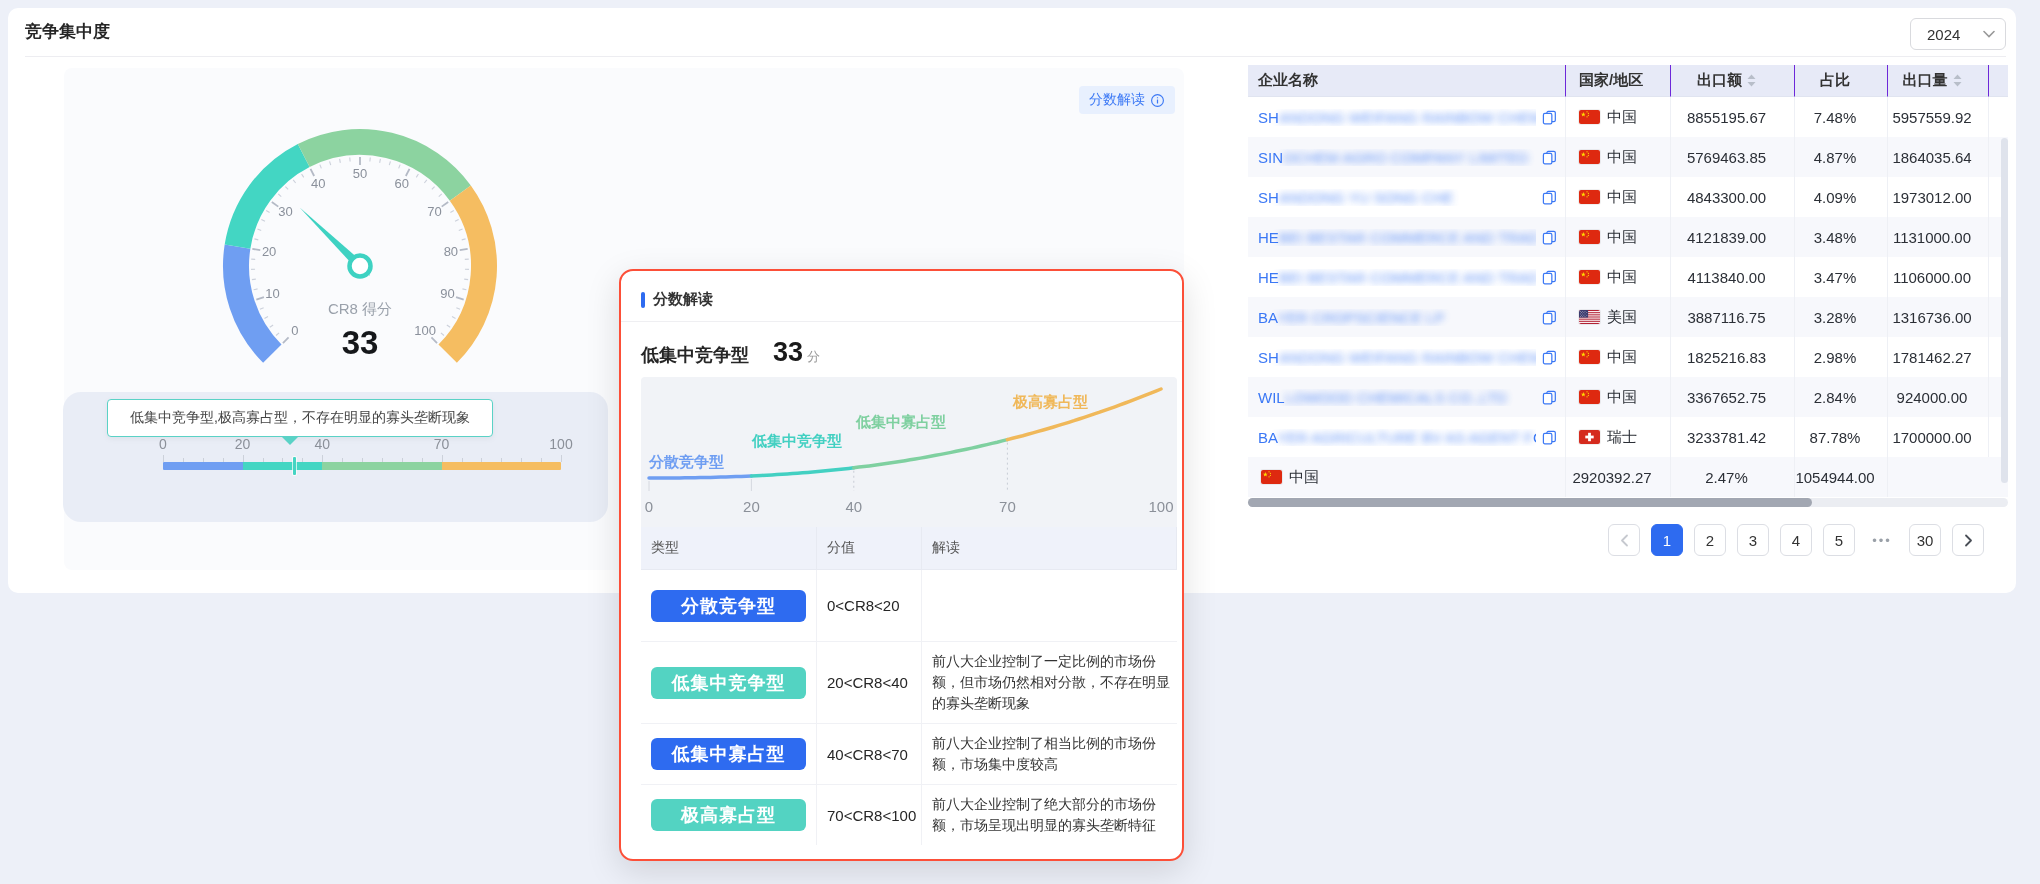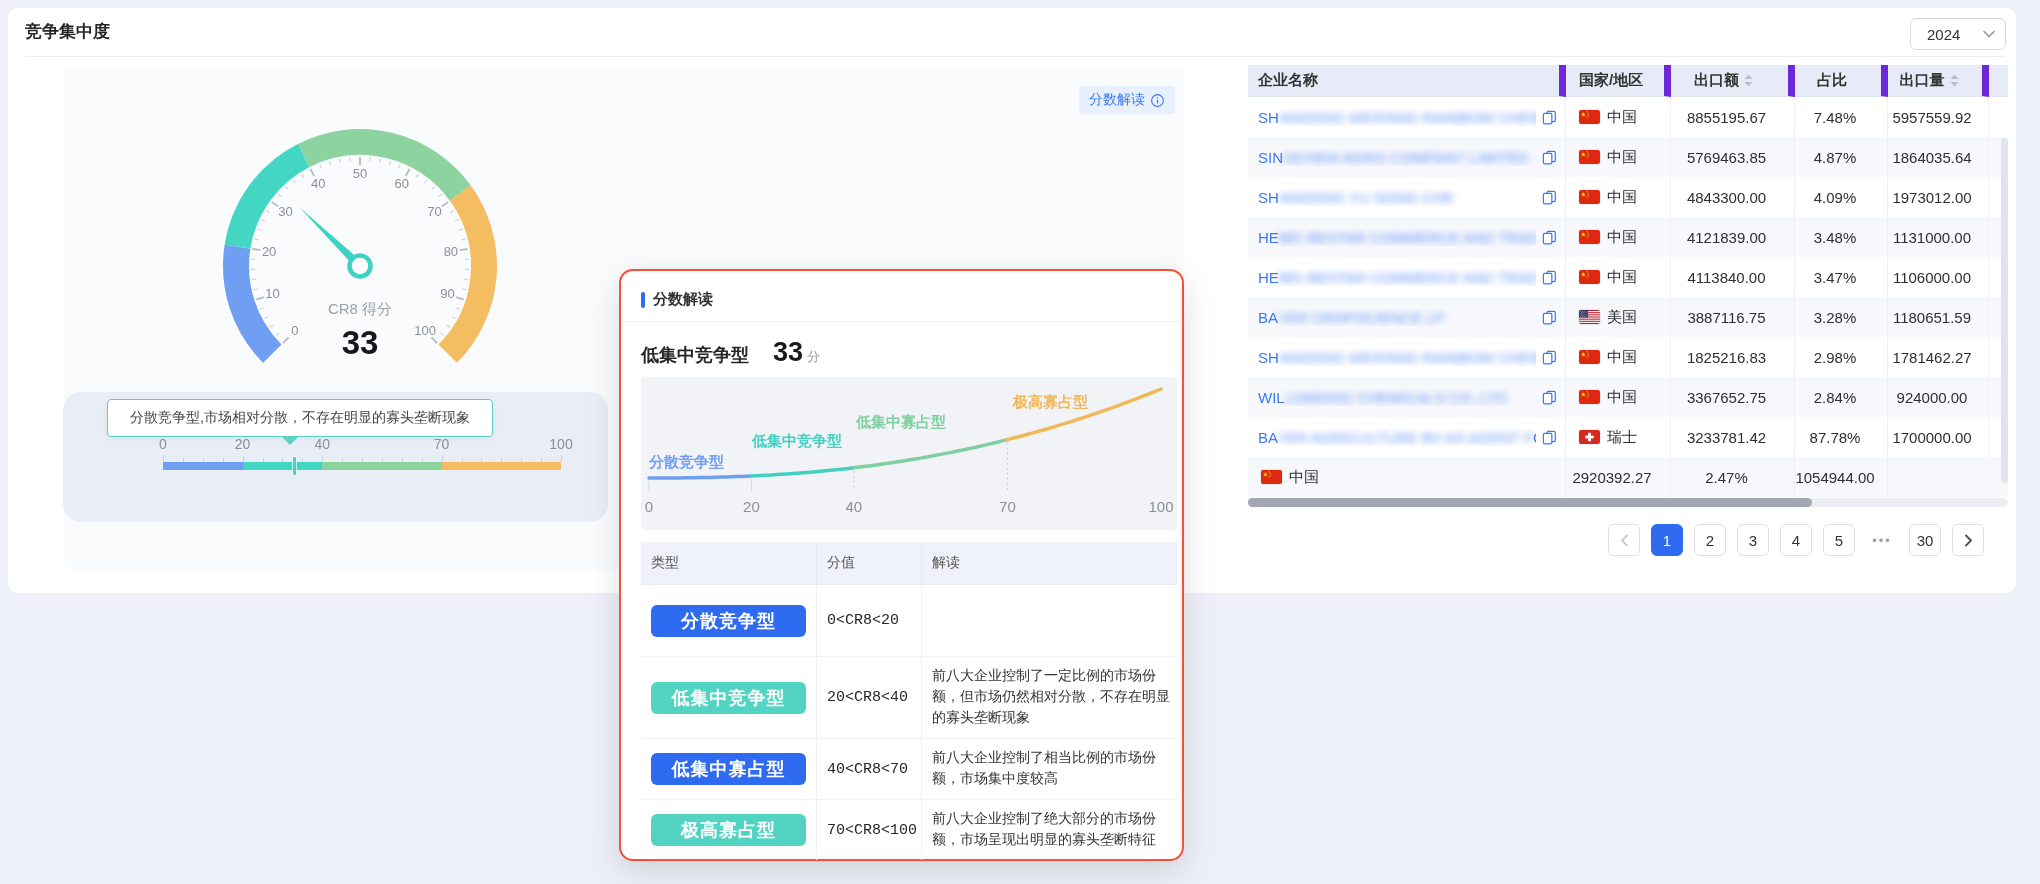--- a/index.html
+++ b/index.html
@@ -30,21 +30,21 @@
   #slider-ruler { position:absolute; left:0; top:18px; width:398px; height:8px; }
   #slider-bar { position:absolute; left:0; top:26px; width:398px; height:8px; display:flex; border-radius:1px; overflow:hidden; }
   #slider-bar .seg { height:8px; }
   #slider-marker { position:absolute; top:21px; width:3px; height:18px; background:var(--teal,#45d4c3); border-radius:1px; box-shadow:0 0 0 1px rgba(255,255,255,.7); }
 
   
   .company-table { position:absolute; left:1240px; top:57px; width:760px; }
   .ct-grid { display:grid; grid-template-columns:318px 105px 124px 93px 101px 19px; }
   .ct-head { background:#e7eaf7; }
   .ct-cell { height:40px; display:flex; align-items:center; font-size:15px; color:#2b2f36; border-right:1px solid #eef0f5; overflow:hidden; }
-  .ct-head .ct-cell { height:32px; font-weight:600; color:#333; border-right:7px solid #6d28d9; border-bottom:1px solid #e0e4f0;}
+  .ct-head .ct-cell { height:32px; font-weight:600; color:#333; border-right:1px solid #6d28d9; border-bottom:1px solid #e0e4f0;}
   .ct-cell.last { border-right:none; }
   .ct-cell.num { justify-content:center; padding-right:12px; }
   .ct-cell.name { padding:0 8px 0 10px; }
   .ct-cell.country { padding-left:13px; gap:7px; }
   .row-even { background:#f7f8fc; }
   .name-link { color:var(--link,#3b78f5); text-decoration:none; white-space:nowrap; overflow:hidden; flex:1; min-width:0; cursor:pointer; }
   .masked { filter:blur(3.5px); opacity:.8; }
   .copy-btn { flex:none; margin-left:6px; background:none; border:none; cursor:pointer; display:flex; align-items:center; }
   .flag { width:21px; height:14px; border-radius:2px; box-shadow:0 0 0 1px rgba(0,0,0,.06); flex:none; }
   .sort-icon { margin-left:5px; display:inline-flex; }
@@ -67,21 +67,21 @@
   .popup-header { position:absolute; left:20px; top:19px; display:flex; align-items:center; gap:8px; }
   .popup-bar { width:4px; height:16px; background:var(--blue,#2e6bf0); border-radius:2px; }
   .popup-title { font-size:15px; font-weight:600; color:#333; }
   .popup-divider { position:absolute; left:0; right:0; top:50px; height:1px; background:#efeff2; }
   .result-line { position:absolute; left:20px; top:66px; display:flex; align-items:baseline; }
   .result-type { font-size:18px; font-weight:700; color:#262626; }
   .result-score { font-size:27px; font-weight:700; color:#1a1a1a; margin-left:24px; }
   .result-unit { font-size:13px; color:#999; margin-left:4px; }
   .curve-card { position:absolute; left:20px; top:106px; width:536px; height:153px; background:#f1f3f7; border-radius:4px; }
 
-  .types-table { position:absolute; left:20px; top:271px; width:536px; font-size:14px;font-family:Liberation Mono, monospace; }
+  .types-table { position:absolute; left:20px; top:256px; width:536px; font-size:14px; }
   .tt-row { display:grid; grid-template-columns:176px 105px 255px; border-bottom:1px solid #f0f1f5; }
   .tt-row:last-child { border-bottom:none; }
   .tt-head { background:#eff2fa; border-bottom:1px solid #e7eaf2; }
   .tt-cell { padding:8px 10px; display:flex; align-items:center; border-right:1px solid #f0f1f5; color:#333; }
   .tt-cell.last { border-right:none; }
   .tt-head .tt-cell { height:42px; color:#555; border-right:1px solid #e7eaf2; }
   .type-btn { width:163px; height:32px; border:none; border-radius:6px; color:#fff; font-size:18px; font-weight:700; letter-spacing:1px;
     cursor:pointer; font-family:inherit; }
   .tt-range { font-size:15px; color:#262626; }
   .tt-desc { line-height:1.5; color:#333; padding:9px 4px 9px 10px; }
@@ -176,21 +176,21 @@
           <text x="310.86732733475264" y="149.60802921629875" text-anchor="middle" font-size="13" fill="#8a909b">80</text>
           <text x="307.49719949915414" y="192.42956348249515" text-anchor="middle" font-size="13" fill="#8a909b">90</text>
           <text x="285.0538238691624" y="229.0538238691624" text-anchor="middle" font-size="13" fill="#8a909b">100</text>
           <polygon points="159.67739098789218,101.54332508624556 216.8683924153346,163.23156833993434 230.05376816868466,169.7427791522924 223.1316075846654,156.76843166006566" fill="#3ed2c2"></polygon>
           <circle cx="220" cy="160" r="10.5" fill="#fff" stroke="#3ed2c2" stroke-width="4.5"></circle>
           <text x="220" y="208" text-anchor="middle" font-size="15" fill="#9aa1ab">CR8 得分</text>
           <text x="220" y="248" text-anchor="middle" font-size="33" font-weight="bold" fill="#15171a">33</text>
         </svg>
       <div class="slider-blob">
         <div class="gauge-tooltip">
-          <span>分散竞争型,市场相对分散，不存在明显的寡头垄断现象</span>
+          <span>低集中竞争型,极高寡占型，不存在明显的寡头垄断现象</span>
         </div>
         <div class="tooltip-arrow"></div>
         <div class="score-slider">
           <div id="slider-labels">
               <span class="slider-label" style="left: 0px;">0</span>
               <span class="slider-label" style="left: 79.6px;">20</span>
               <span class="slider-label" style="left: 159.2px;">40</span>
               <span class="slider-label" style="left: 278.6px;">70</span>
               <span class="slider-label" style="left: 398px;">100</span>
             </div>
@@ -421,21 +421,21 @@
                 <circle cx="11.2" cy="7.4" r="0.55"></circle>
                 <circle cx="2.2" cy="9.2" r="0.55"></circle>
                 <circle cx="5.4" cy="9.2" r="0.55"></circle>
                 <circle cx="8.6" cy="9.2" r="0.55"></circle>
               </g>
             </svg>
             <span>美国</span>
           </div>
           <div class="ct-cell num">3887116.75</div>
           <div class="ct-cell num">3.28%</div>
-          <div class="ct-cell num">1180651.59</div>
+          <div class="ct-cell num">1316736.00</div>
           <div class="ct-cell last"></div>
         </div>
         <div class="ct-grid">
           <div class="ct-cell name">
             <a class="name-link"><span>SH</span><span class="masked">ANDONG WEIFANG RAINBOW CHEMI</span></a>
             <button class="copy-btn">
               <svg width="15" height="15" viewBox="0 0 16 16">
                 <rect x="5.2" y="1.5" width="9" height="11" rx="1.5" fill="none" stroke="#3b78f5" stroke-width="1.3"></rect>
                 <rect x="1.5" y="3.7" width="9" height="11" rx="1.5" fill="#fff" stroke="#3b78f5" stroke-width="1.3"></rect>
               </svg>

